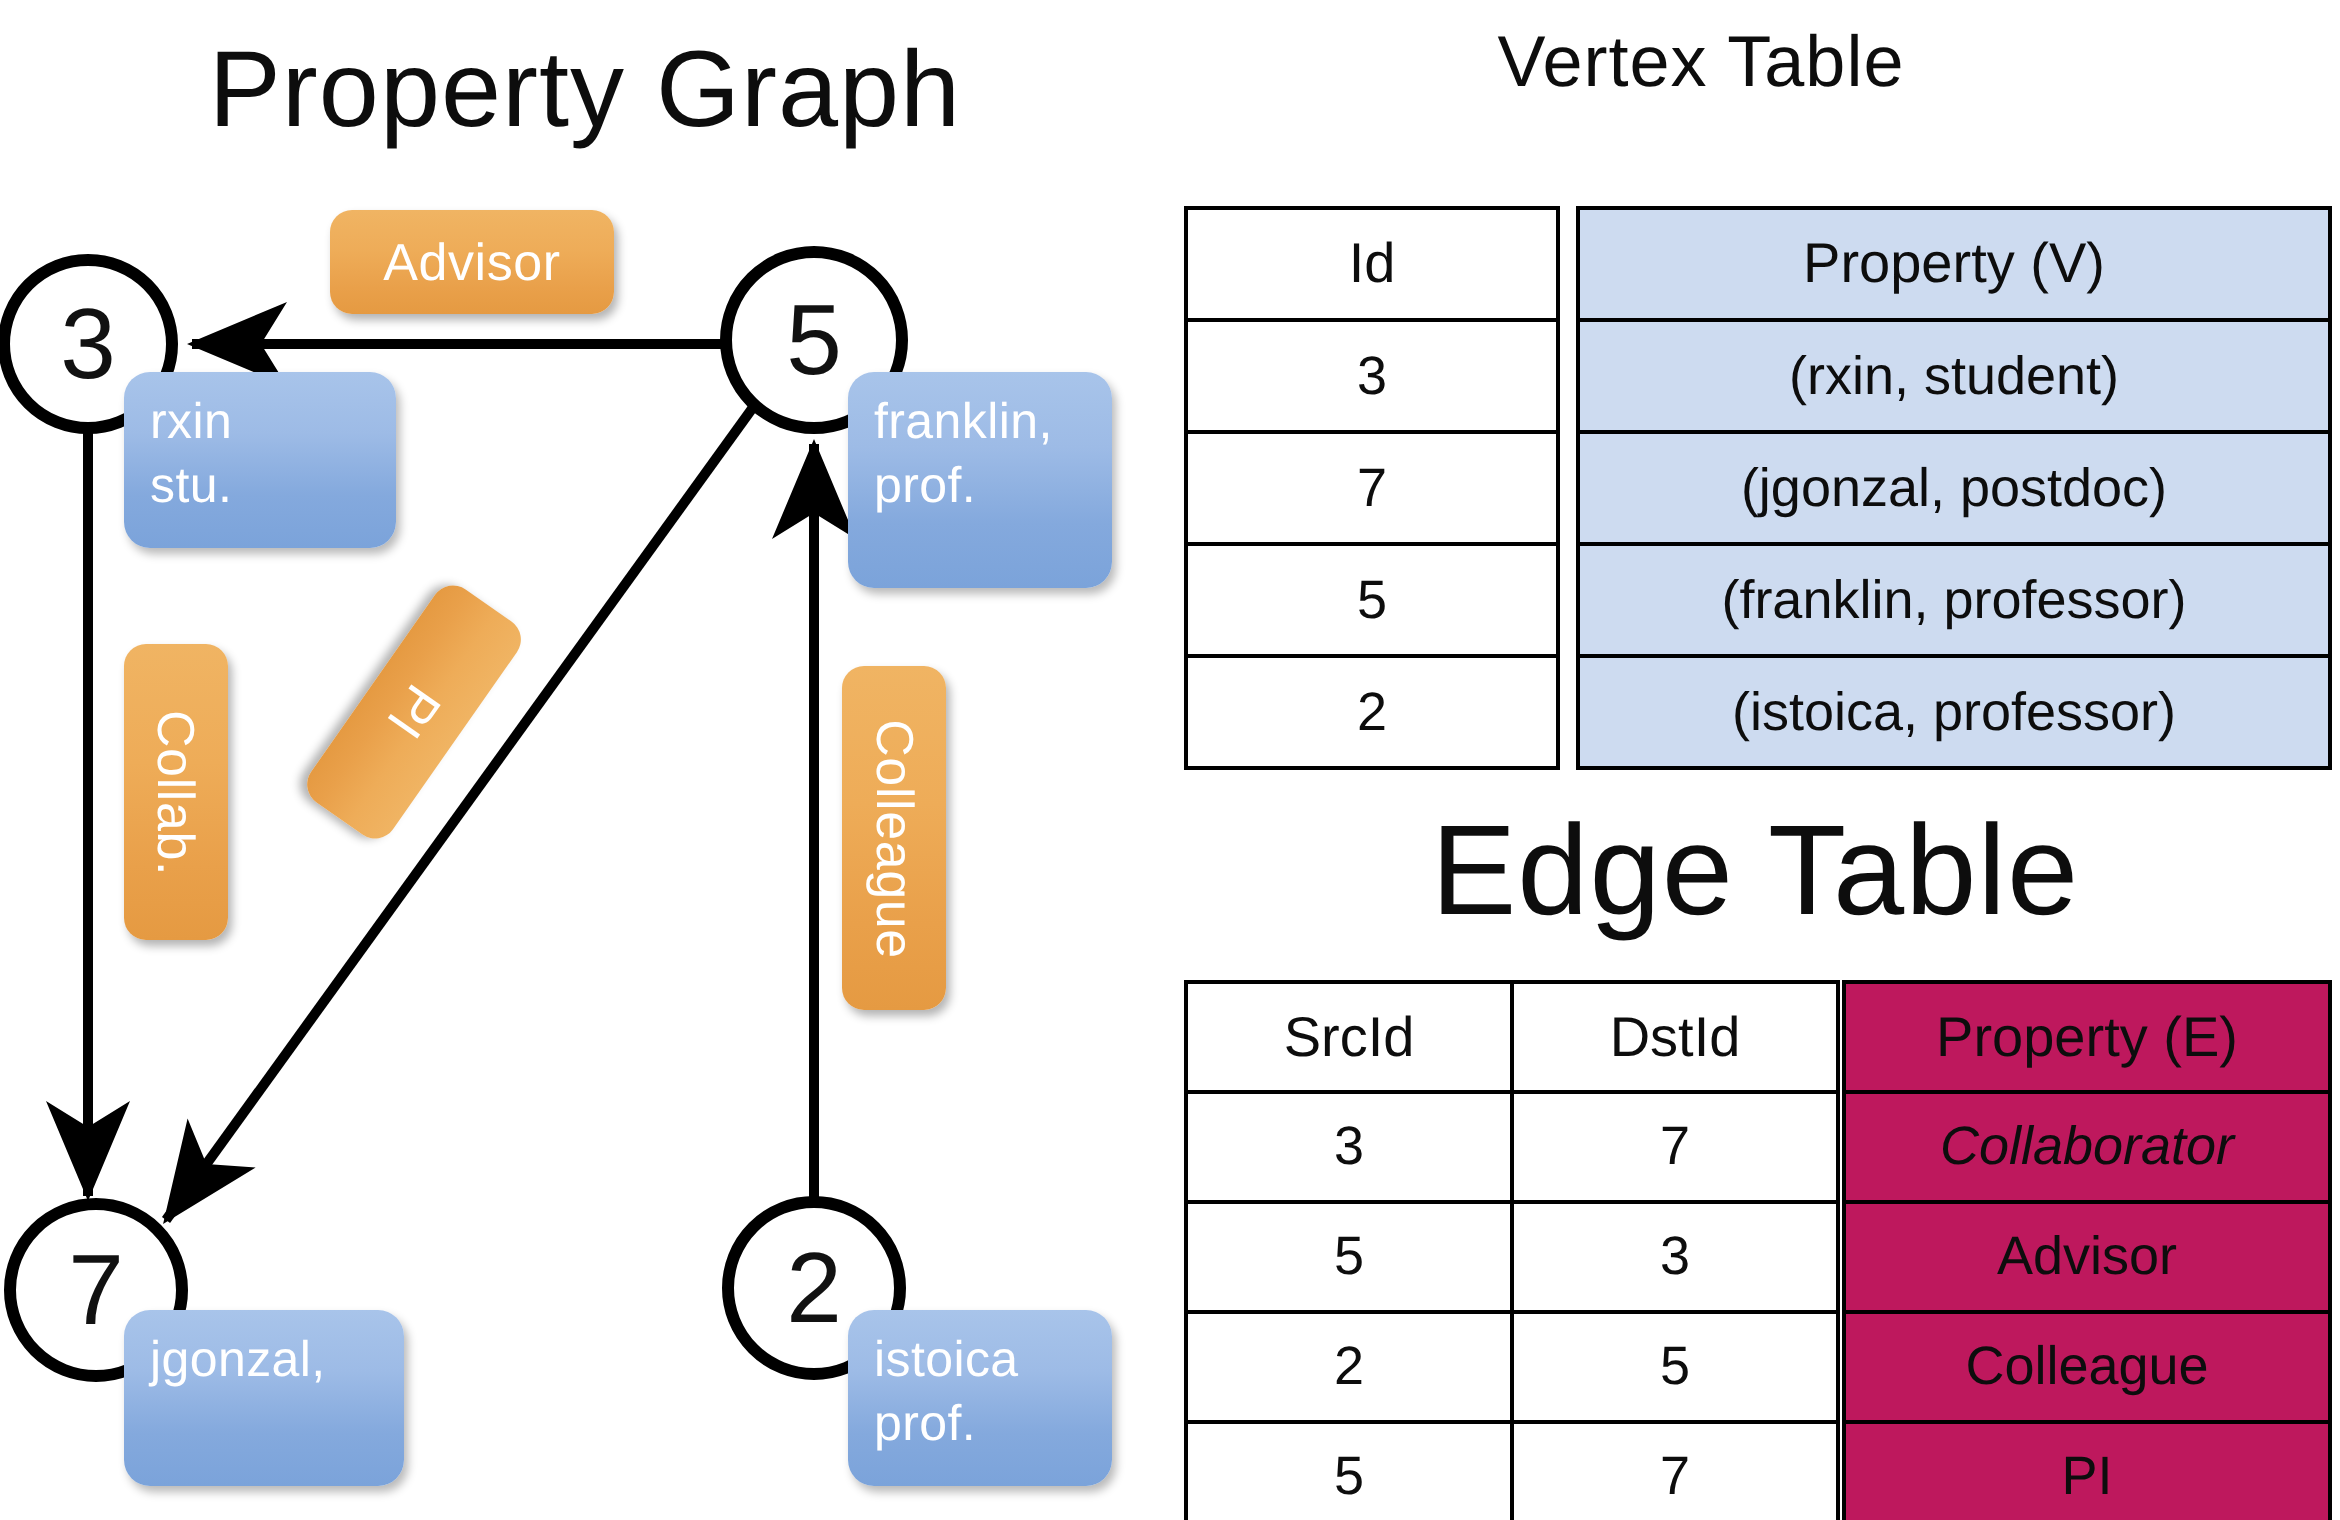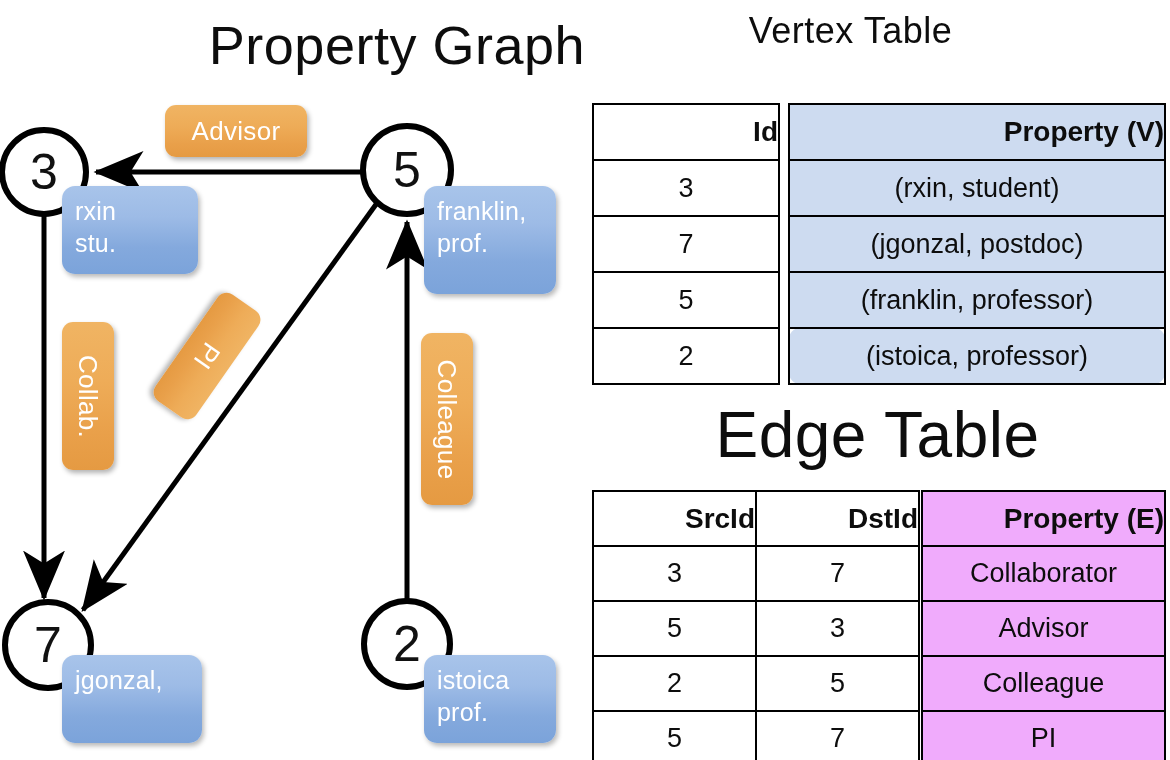--- a/index.html
+++ b/index.html
@@ -19,21 +19,21 @@
   
   .title {
     position: absolute;
     font-weight: 300;
     font-size: 52px;
     letter-spacing: 0.5px;
     color: #0d0d0d;
     white-space: nowrap;
     text-align: center;
   }
-  #title-property-graph { left: 0; top: 14px; width: 585px; font-size: 54px; text-align: right; }
+  #title-property-graph { left: 0; top: 14px; width: 585px; font-size: 54px; }
   #title-vertex-table   { left: 558px; top: 10px; width: 585px; font-size: 36px; }
   #title-edge-table     { left: 585px; top: 398px; width: 585px; font-size: 64px; }
 
   
   #graph-panel {
     position: absolute;
     left: 0; top: 0;
     width: 585px; height: 760px;
   }
   #graph-svg {
@@ -98,27 +98,26 @@
   }
   .tbl td, .tbl th {
     border: 2px solid #000000;
     text-align: center;
     font-weight: 300;
     font-size: 27px;
     color: #0d0d0d;
     padding: 0;
   }
   .tbl th {
-    font-weight: bold;
+    font-weight: normal;
     font-size: 28px;
-    text-align: right;
   }
   .cell-white { background: #ffffff; }
   .cell-blue  { background: #cddbf0; }
-  .cell-ora   { background: #f0abfc; }
+  .cell-ora   { background: #be185d; }
 
   
 </style>
 </head>
 <body>
 
 <div class="title" id="title-property-graph">Property Graph</div>
 <div class="title" id="title-vertex-table">Vertex Table</div>
 <div class="title" id="title-edge-table">Edge Table</div>
 
@@ -214,21 +213,21 @@
   <tr>
     <td class="cell-blue" style="height:54px;">(rxin, student)</td>
   </tr>
   <tr>
     <td class="cell-blue" style="height:54px;">(jgonzal, postdoc)</td>
   </tr>
   <tr>
     <td class="cell-blue" style="height:54px;">(franklin, professor)</td>
   </tr>
   <tr>
-    <td class="cell-blue" style="height:54px;border-radius:11px;">(istoica, professor)</td>
+    <td class="cell-blue" style="height:54px;">(istoica, professor)</td>
   </tr>
 </tbody>
   </table>
 
 <table class="tbl" style="left:592px; top:490px; width:322px;">
   <tbody>
       <tr>
     <th class="cell-white" style="height:53px; width:161px;margin-top:10px;">SrcId</th>
     <th class="cell-white" style="height:53px; width:161px;">DstId</th>
   </tr>
@@ -250,21 +249,21 @@
   </tr>
 </tbody>
   </table>
 
 <table class="tbl" style="left:921px; top:490px; width:245px;">
   <tbody>
       <tr>
     <th class="cell-ora" style="height:53px;">Property (E)</th>
   </tr>
   <tr>
-    <td class="cell-ora" style="height:53px;">Collaborator</td>
+    <td class="cell-ora" style="height:53px;font-style:italic;">Collaborator</td>
   </tr>
   <tr>
     <td class="cell-ora" style="height:53px;">Advisor</td>
   </tr>
   <tr>
     <td class="cell-ora" style="height:53px;">Colleague</td>
   </tr>
   <tr>
     <td class="cell-ora" style="height:53px;">PI</td>
   </tr>

